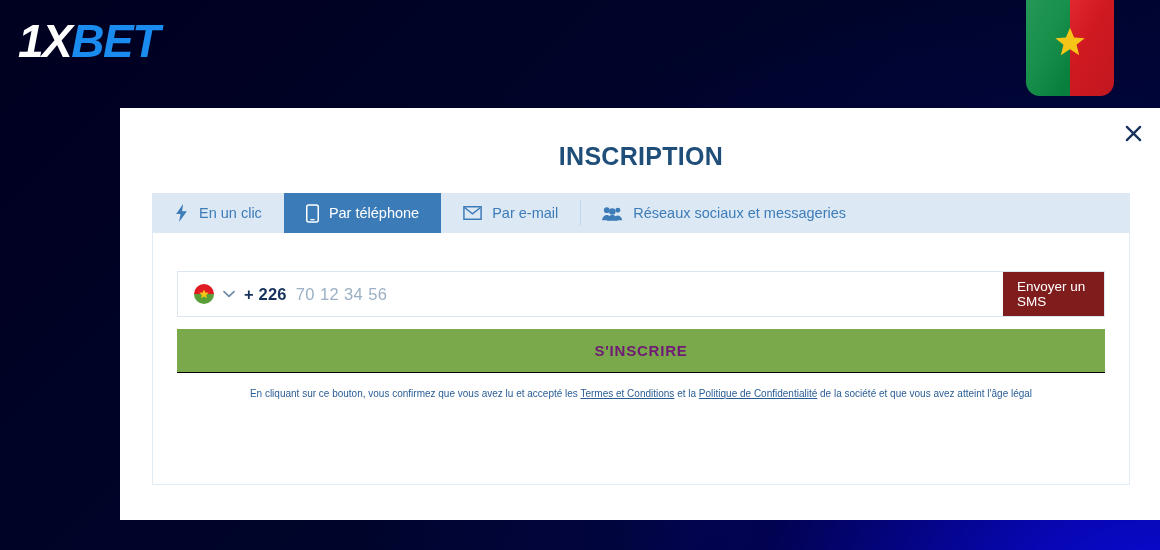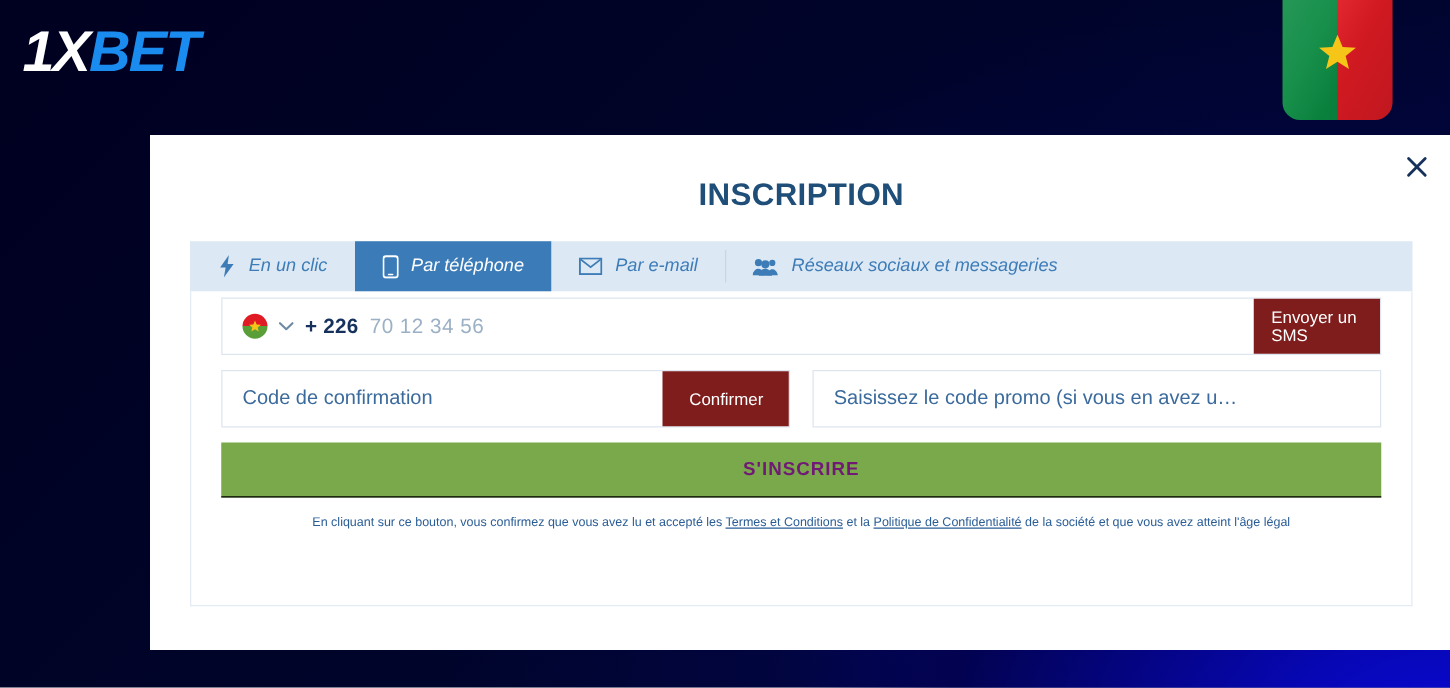--- a/index.html
+++ b/index.html
@@ -82,42 +82,41 @@
     flex: 0 0 auto;
     display: flex;
     align-items: center;
     justify-content: center;
     gap: 10px;
     padding: 0 22px;
     font-size: 14.5px;
     color: #3e7cb8;
     cursor: pointer;
     position: relative;
-    font-style: italic;
   }
   .tab + .tab::before {
     content: "";
     position: absolute; left: 0; top: 7px;
     width: 1px; height: 26px;
     background: #c3d8ea;
   }
   .tab.active {
     background: #3b7cb8;
     color: #ffffff;
   }
   .tab.active::before { display: none; }
   .tab.active + .tab::before { display: none; }
   .tab .ticon { display: flex; align-items: center; }
 
   
   .panel {
     margin: 0 32px;
     border: 1px solid #e3ecf5;
     border-top: none;
-    padding: 5px 24px 0 24px;
+    padding: 38px 24px 0 24px;
     height: 252px;
   }
   .row {
     display: flex;
     gap: 18px;
     margin-bottom: 12px;
   }
   .field {
     flex: 1 1 0;
     height: 46px;
@@ -312,33 +311,18 @@
             </svg>
           </span>
           <span class="dial">+ 226</span>
           <span class="phone-ph">70 12 34 56</span>
         </div>
         <div class="inline-btn sms">Envoyer un SMS</div>
       </div>
 
     </div>
 
-    <div class="row">
-
-      <div class="field">
-        <div class="field-inner">
-          <span class="text-ph">Code de confirmation</span>
-        </div>
-        <div class="inline-btn confirm">Confirmer</div>
-      </div>
-
-      <div class="field">
-        <div class="field-inner">
-          <span class="text-ph">Saisissez le code promo (si vous en avez u…</span>
-        </div>
-      </div>
-    </div>
 
     <button class="submit">S'INSCRIRE</button>
 
     <div class="terms"><span>En cliquant sur ce bouton, vous confirmez que vous avez lu et accepté les </span><a href="#">Termes et Conditions</a><span> et la </span><a href="#">Politique de Confidentialité</a><span> de la société et que vous avez atteint l'âge légal</span></div>
   </div>
 </div>
 
 </body></html>

